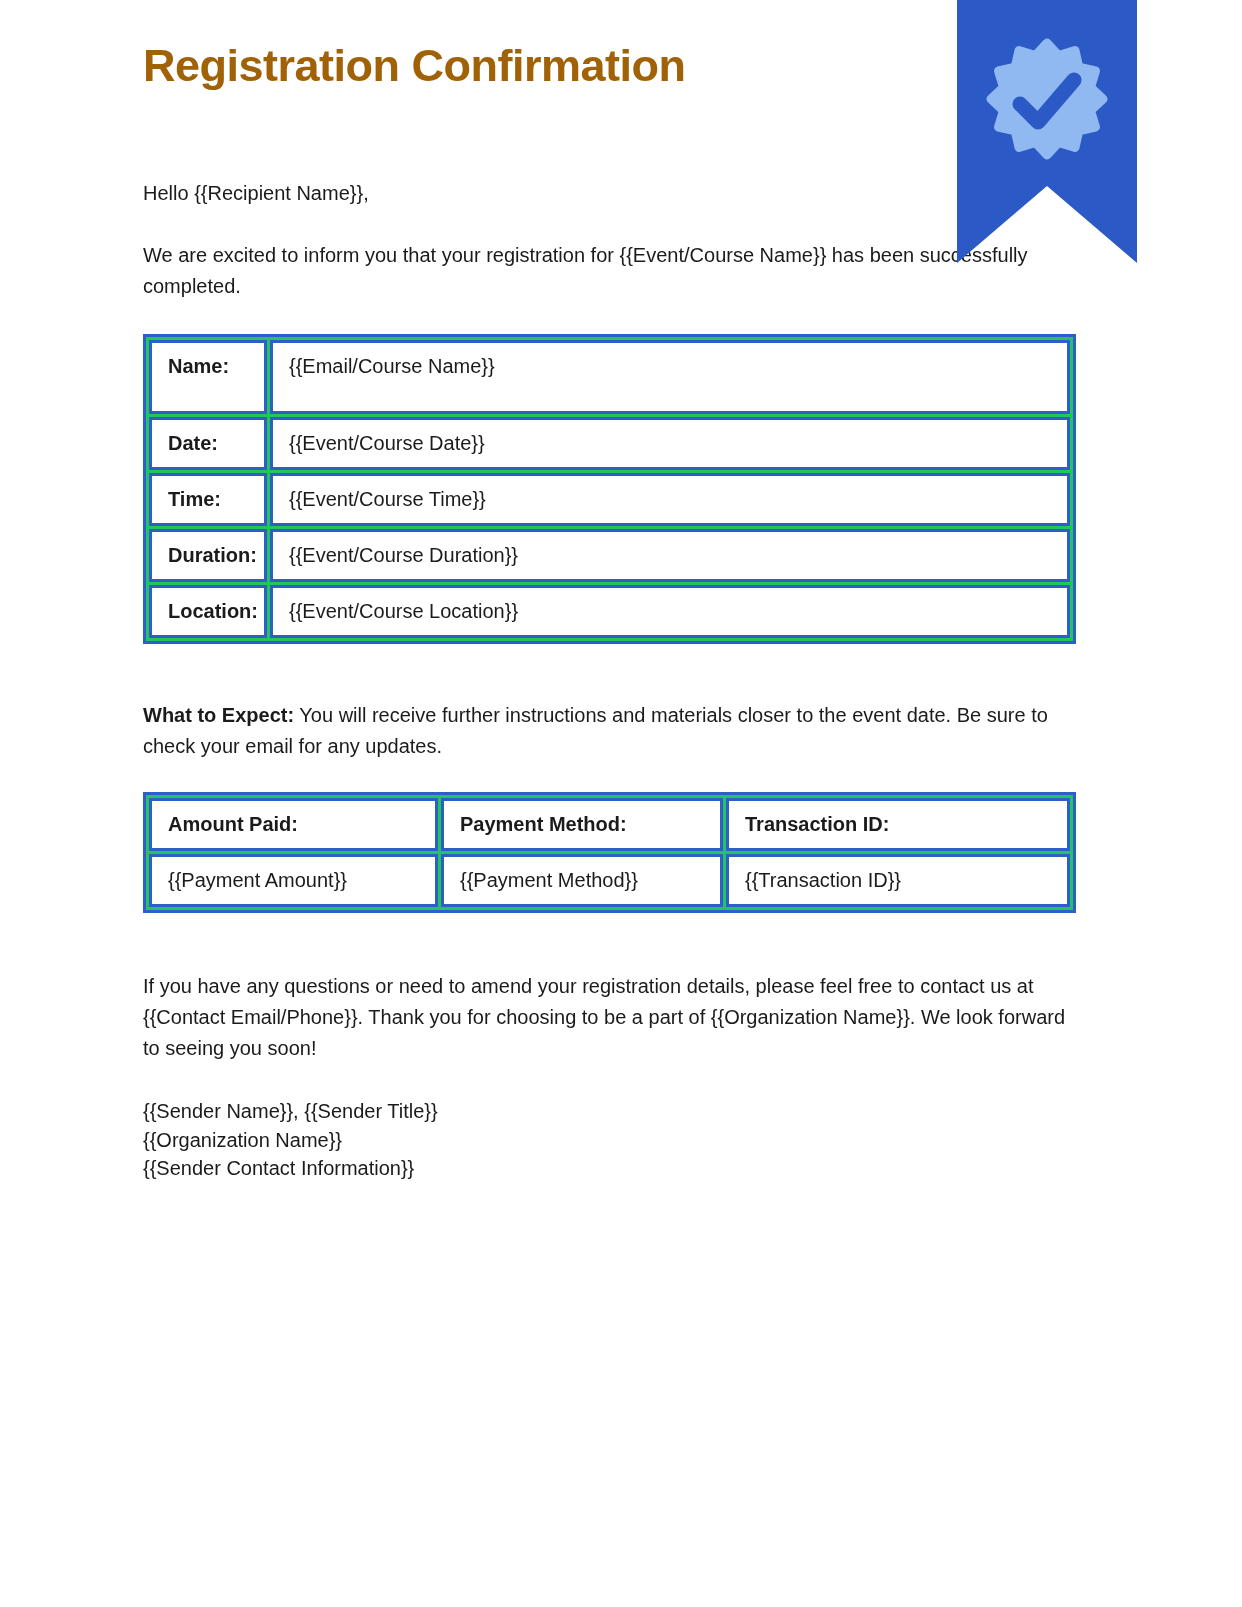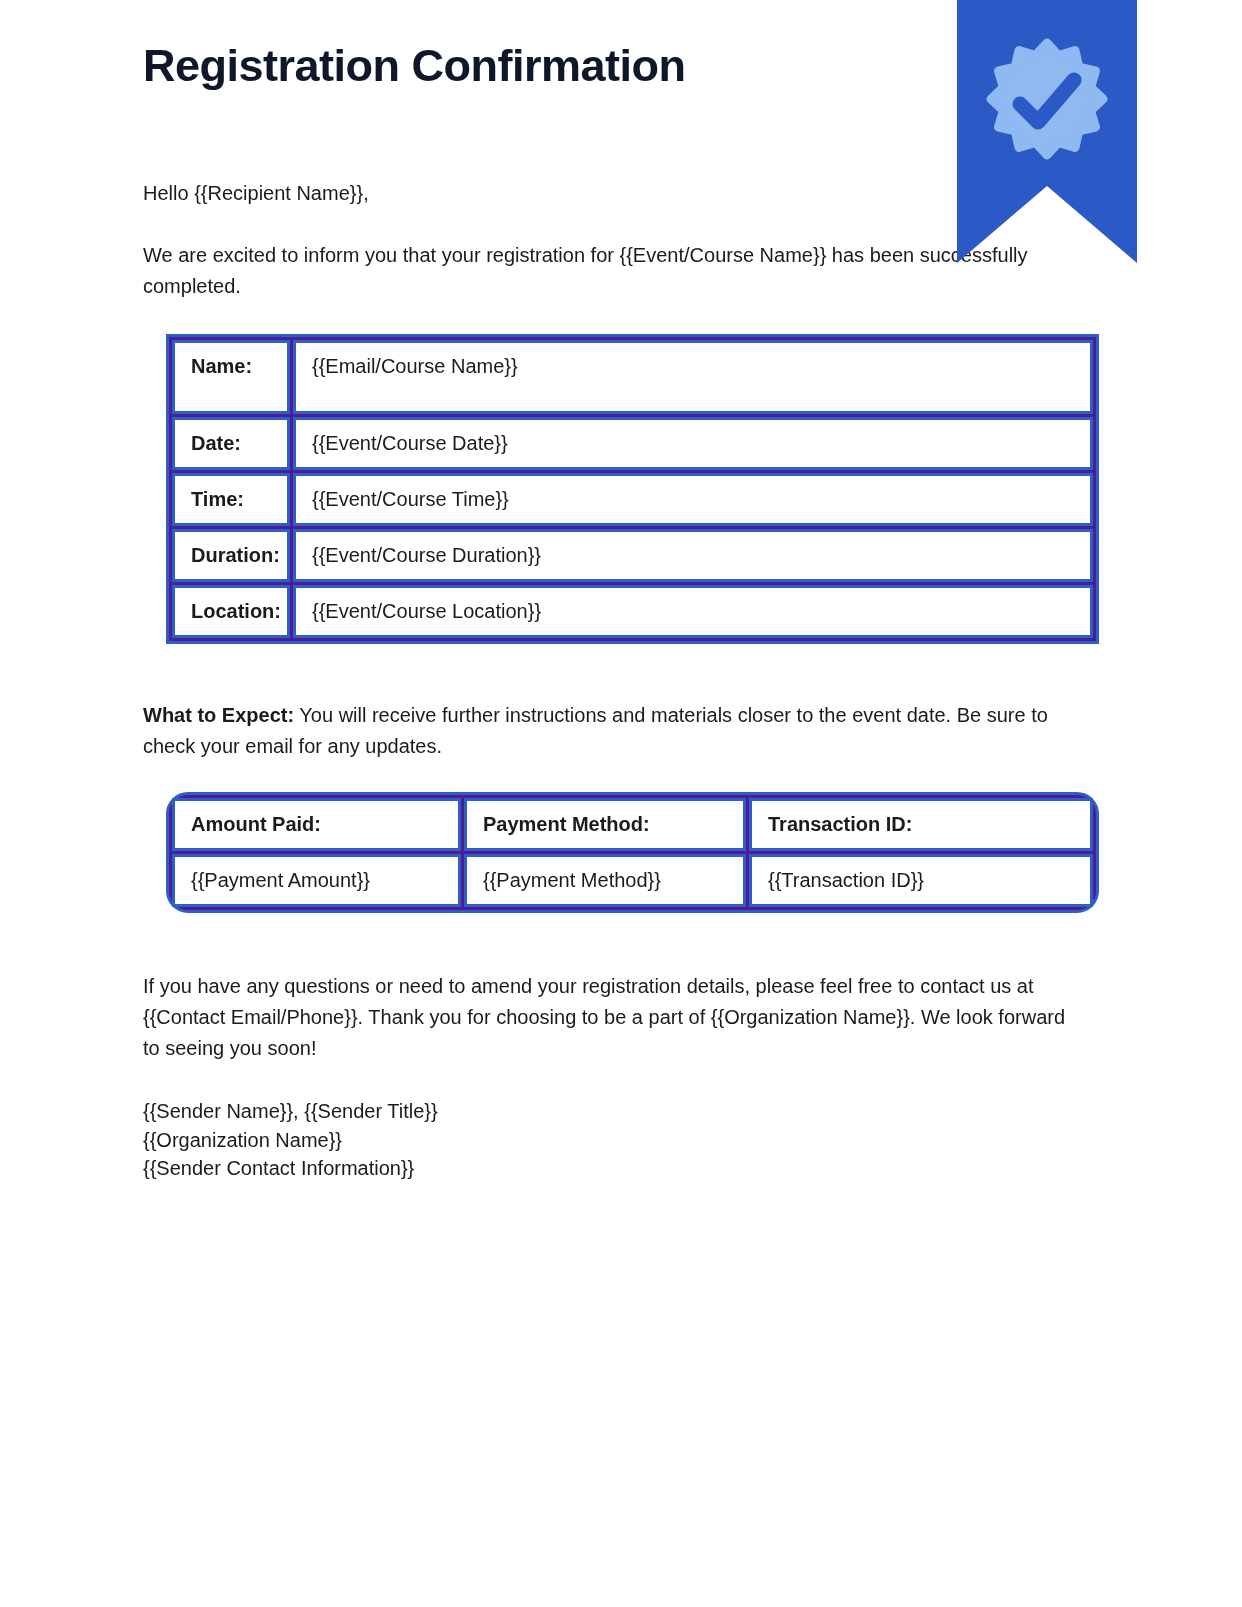--- a/index.html
+++ b/index.html
@@ -16,52 +16,51 @@
 
   .subject {
     margin: 0; padding-top: 144px;
     font-size: 20px; line-height: 24px;
     letter-spacing: 0.3px; color: #141414;
   }
   .page-title {
     margin: 40px 0 0;
     font-size: 45px; line-height: 52px;
     font-weight: bold; letter-spacing: -0.5px;
-    color: #0f172a;
+    color: #a16207;
   }
   .greeting { margin: 88px 0 0; font-size: 20px; line-height: 27px; }
   .intro    { margin: 33px 0 12px; font-size: 20px; line-height: 31px; }
 
   table.blue-table {
     margin-top: 32px;
     width: 927px;
     border-collapse: separate;
     border-spacing: 3px;
     border: 3px solid #2e5ec8;
     table-layout: fixed;
-    background: #4c1d95;
-    margin-left: 23px;
+    background: #22c55e;
   }
   table.blue-table td, table.blue-table th {
     border: 3px solid #2e5ec8;
     padding: 12px 16px;
     font-size: 20px;
     vertical-align: top;
     text-align: left;
     background: #ffffff;
     overflow: hidden;
     white-space: nowrap;
   }
   table.details tr.tall td { height: 44px; }
   .cell-label { font-weight: bold; }
 
   .expect { margin: 56px 0 0; font-size: 20px; line-height: 31px; }
   .expect .bold { font-weight: bold; }
 
-  table.payment { margin-top: 30px; border-radius: 22px; }
+  table.payment { margin-top: 30px; }
   table.payment th { font-weight: bold; }
 
   .closing { margin: 58px 0 0; font-size: 20px; line-height: 31px; }
 
   .signature { margin: 33px 0 0; font-size: 20px; line-height: 28.5px; }
   .signature .line { display: block; }
   .signature .italic { }
 
   .ribbon {
     position: absolute;

